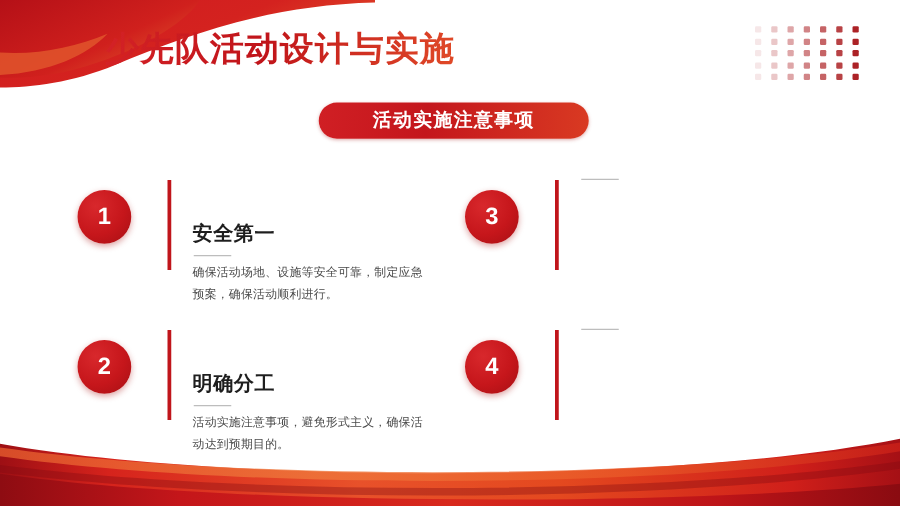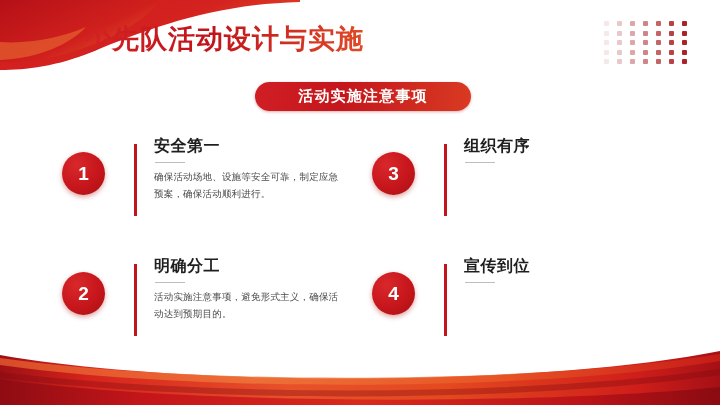--- a/index.html
+++ b/index.html
@@ -82,21 +82,21 @@
     flex:0 0 auto;
     width:3px; height:72px;
     background:#c0151b;
     margin:12px 0 0 29px;
   }
 
   .body { margin-left:17px; padding-top:4px; }
 
   .head {
     font-size:16px; font-weight:bold; color:#1e1e1e;
-    letter-spacing:.5px; line-height:1.2;
+    letter-spacing:.5px; line-height:1.2;margin-top:42px;
   }
   .dash {
     width:30px; height:1px; background:#bdbdbd;
     margin:7px 0 6px 1px;
   }
   .desc {
     font-size:9.5px; color:#4a4a4a; line-height:1.75;
     max-width:186px; letter-spacing:.2px;
   }
 </style>
@@ -180,21 +180,20 @@
         <div class="desc">确保活动场地、设施等安全可靠，制定应急预案，确保活动顺利进行。</div>
       </div>
     </div>
 
     <div class="cell">
       <div class="badge">
         <span>3</span>
       </div>
       <div class="rule"></div>
       <div class="body">
-        <div class="head">组织有序</div>
         <div class="dash"></div>
       </div>
     </div>
 
     <div class="cell">
       <div class="badge">
         <span>2</span>
       </div>
       <div class="rule"></div>
       <div class="body">
@@ -203,21 +202,20 @@
         <div class="desc">活动实施注意事项，避免形式主义，确保活动达到预期目的。</div>
       </div>
     </div>
 
     <div class="cell">
       <div class="badge">
         <span>4</span>
       </div>
       <div class="rule"></div>
       <div class="body">
-        <div class="head">宣传到位</div>
         <div class="dash"></div>
       </div>
     </div>
 
   </div>
 
   <svg id="bottomRibbon" class="deco-svg" viewBox="0 0 720 70" preserveAspectRatio="none">
     <defs>
       <linearGradient id="gRb1" x1="0" y1="0" x2="1" y2="0">
         <stop offset="0%" stop-color="#9d0f14"></stop>

